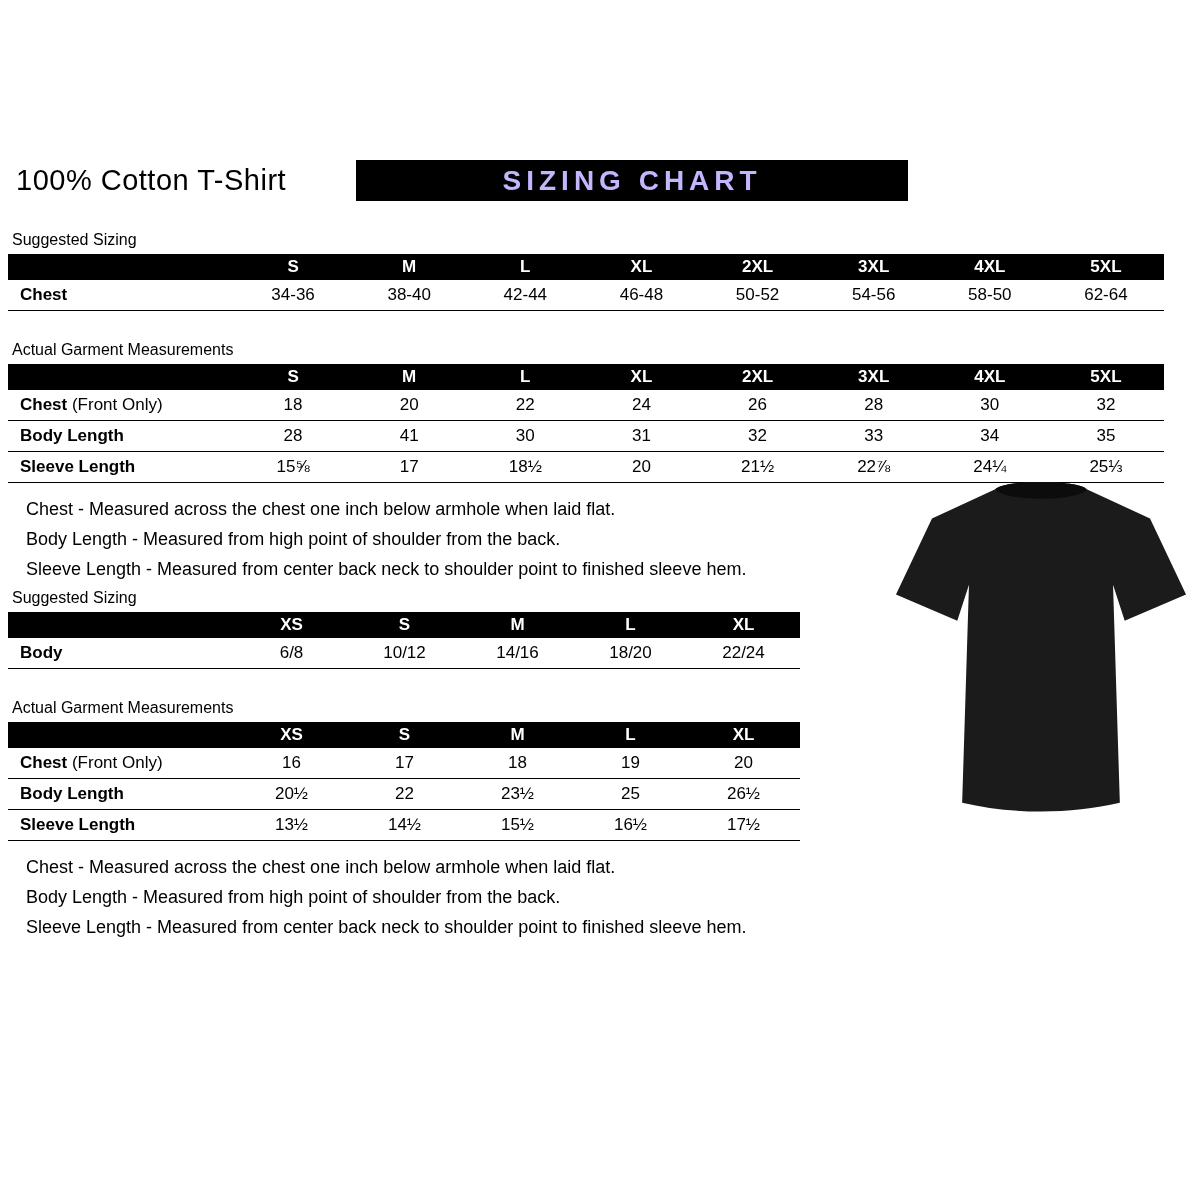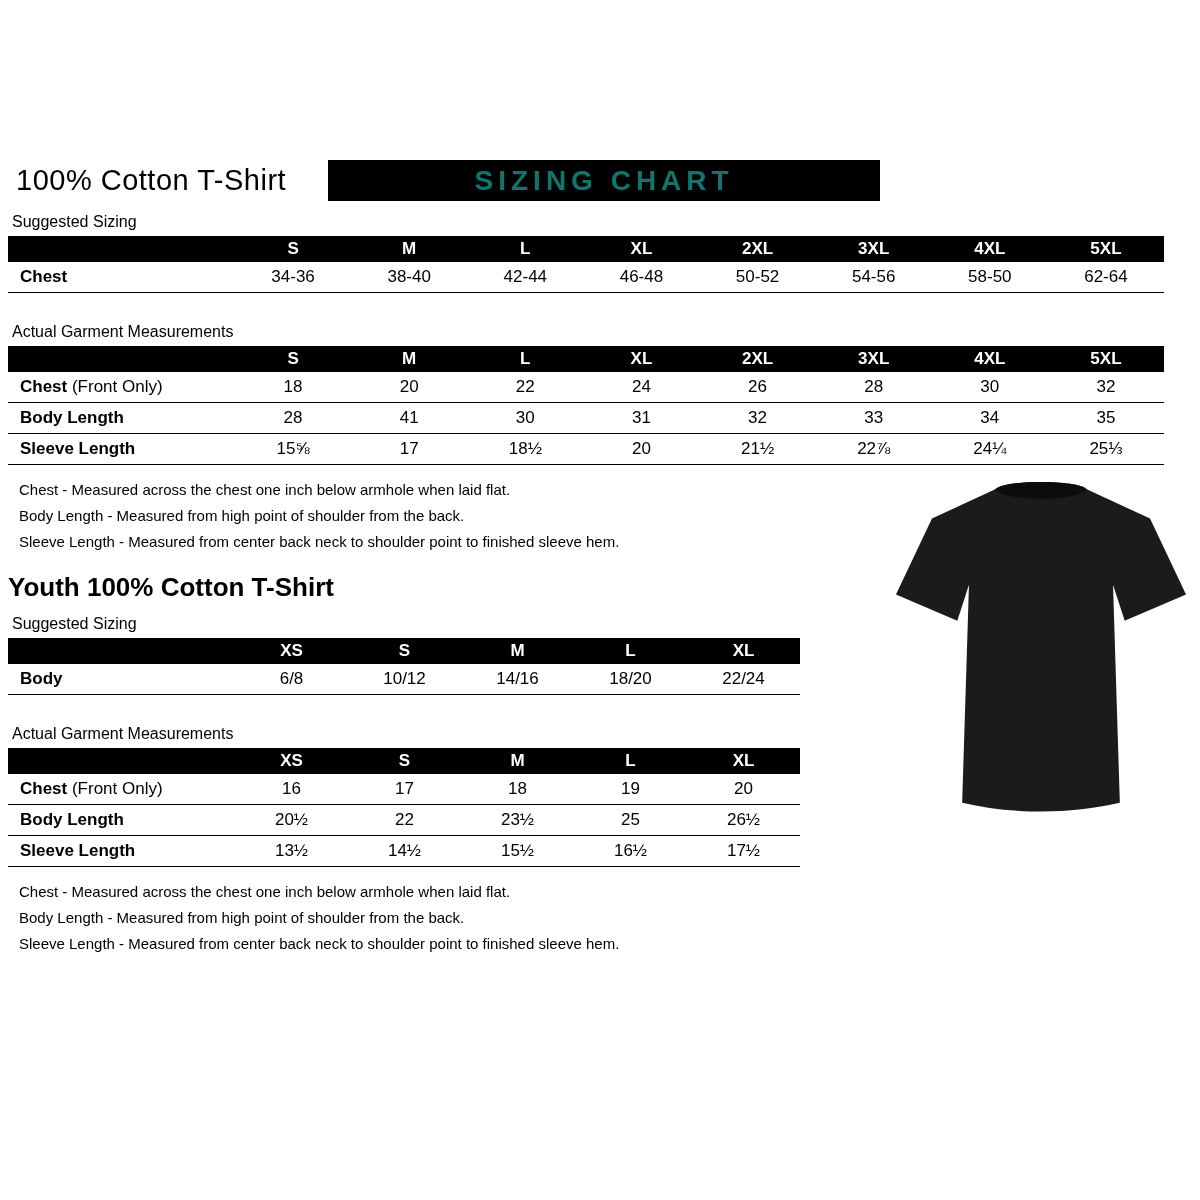--- a/index.html
+++ b/index.html
@@ -1,38 +1,38 @@
 <!DOCTYPE html>
 <html><head>
 <meta charset="utf-8">
 <style>
   html,body{margin:0;padding:0;}
   body{
     width:1200px;height:1200px;background:#ffffff;color:#000;
     font-family:"Liberation Sans", sans-serif;position:relative;overflow:hidden;
   }
   .content{padding:160px 30px 0 8px;}
-  .header-row{display:flex;align-items:center;margin-bottom:12px;}
+  .header-row{display:flex;align-items:center;margin-bottom:30px;gap:28px;}
   .title{font-size:29px;font-weight:400;margin:0 0 0 8px;letter-spacing:0.5px;}
   .banner{
-    width:552px;height:41px;background:#000;color:#0f766e;margin-left:42px;
+    width:552px;height:41px;background:#000;color:#c4b5fd;margin-left:42px;
     display:flex;align-items:center;justify-content:center;
     font-size:28px;font-weight:bold;letter-spacing:5px;
   }
   .section-label{font-size:16px;margin:0 0 5px 4px;}
   table{border-collapse:collapse;table-layout:fixed;}
   .adult-table{width:1156px;}
   .youth-table{width:792px;}
   th{background:#000;color:#fff;font-size:17px;font-weight:bold;padding:3px 0;text-align:center;}
   td{font-size:17px;text-align:center;padding:5px 0;border-bottom:1px solid #000000;}
   th.label-col,td.label-col{width:215px;text-align:left;padding-left:12px;}
   td.label-col b{font-weight:bold;}
   .tbl-gap{height:30px;}
   .notes{margin:16px 0 6px 6px;}
-  .notes p{margin:9px 5px;font-size:15px;}
+  .notes p{margin:9px 12px;font-size:18px;}
   .youth-title{font-size:26px;font-weight:bold;margin:22px 0 12px 0;}
   .tshirt{position:absolute;left:895px;top:472px;width:292px;height:348px;}
 </style>
 </head>
 <body>
 
 <div class="content">
 
   <div class="header-row">
     <h1 class="title">100% Cotton T-Shirt</h1>
@@ -122,21 +122,20 @@
         </tr>
       </tbody>
     </table>
 
   <div class="notes">
       <p>Chest - Measured across the chest one inch below armhole when laid flat.</p>
       <p>Body Length - Measured from high point of shoulder from the back.</p>
       <p>Sleeve Length - Measured from center back neck to shoulder point to finished sleeve hem.</p>
     </div>
 
-  <h2 class="youth-title">Youth 100% Cotton T-Shirt</h2>
 
   <div class="section-label">Suggested Sizing</div>
   <table class="youth-table">
       <thead>
         <tr>
           <th class="label-col"></th>
           <th>XS</th>
           <th>S</th>
           <th>M</th>
           <th>L</th>

